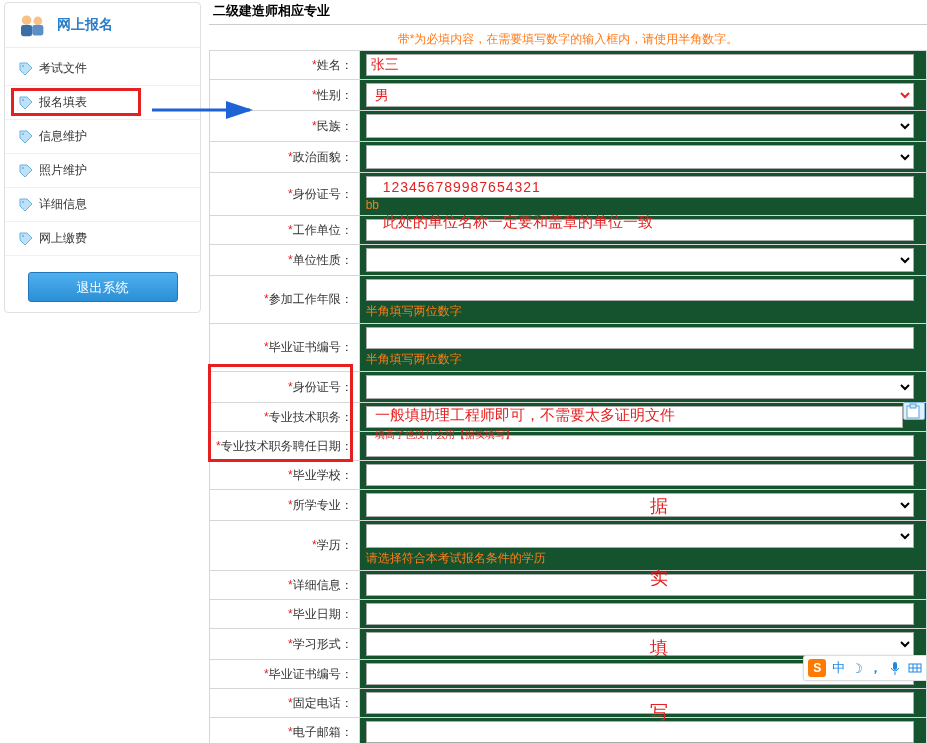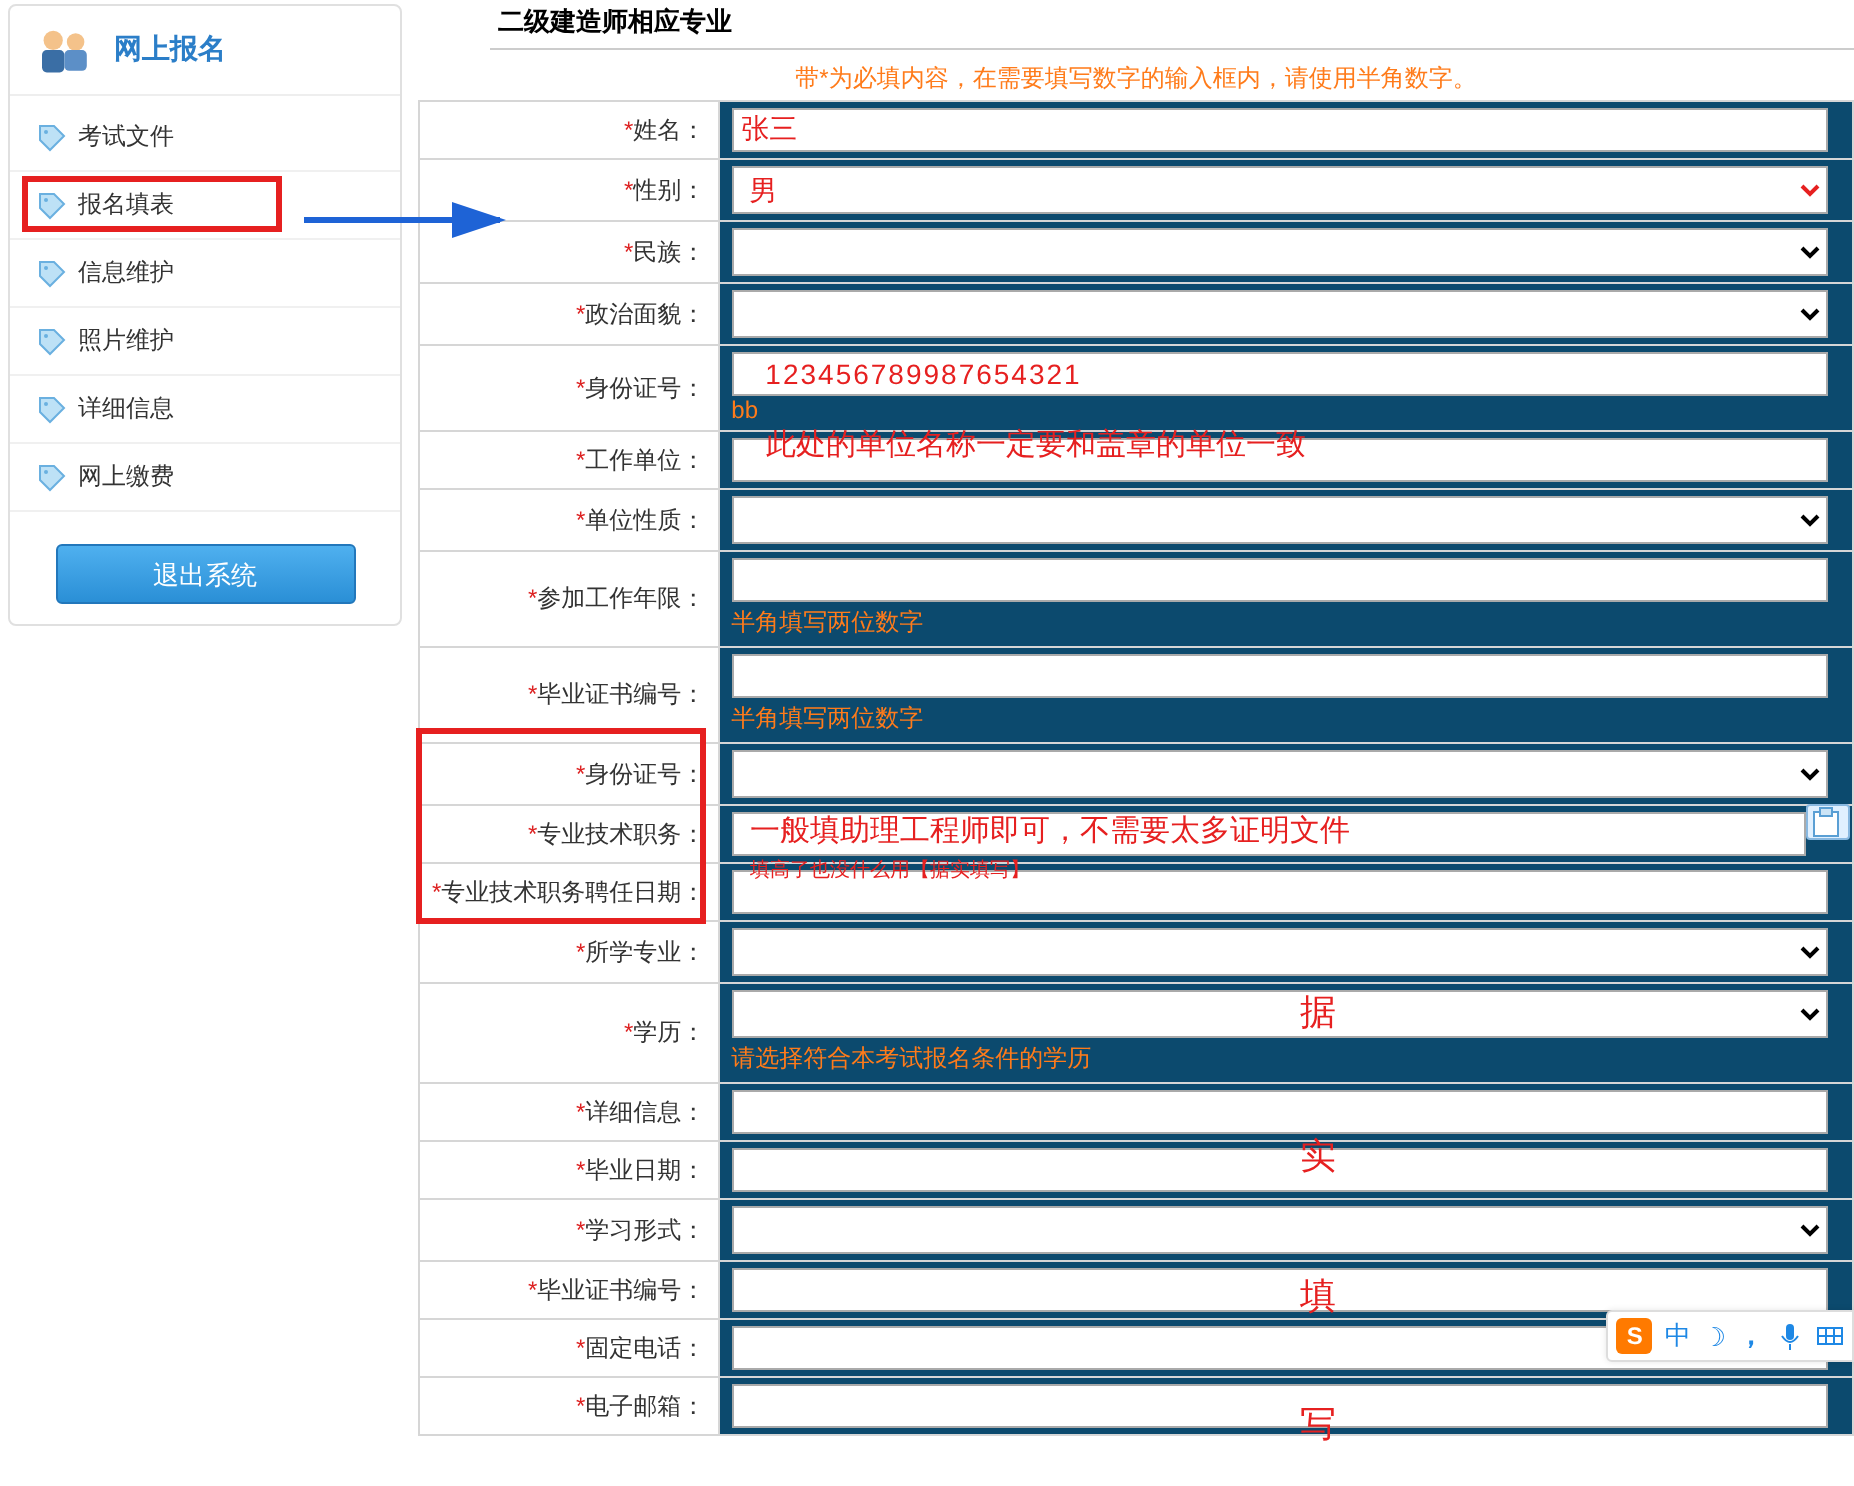--- a/index.html
+++ b/index.html
@@ -15,25 +15,25 @@
     .sidebar-list { list-style: none; padding: 4px 0; }
     .sidebar-list li { padding: 8px 14px; display: flex; align-items: center; cursor: pointer; border-bottom: 1px solid #f0f0f0; }
     .sidebar-list li .tag-icon { width: 14px; height: 14px; margin-right: 6px; }
     .sidebar-list li span.label { color: #333; }
     .sidebar-list li.active { position: relative; }
     .active-box { position: absolute; border: 3px solid #e62020; top: 2px; left: 6px; width: 130px; height: 28px; pointer-events: none; }
     .exit-btn { display: block; margin: 12px auto 0 auto; width: 150px; height: 30px; background: linear-gradient(#4fb0ef,#2a8fd6); color: #fff; text-align: center; line-height: 30px; border-radius: 3px; font-size: 13px; cursor: pointer; border: 1px solid #2277bb; }
     
     
     .main { flex: 1; padding: 0 0 0 4px; position: relative; overflow: hidden; }
-    .form-title-bar { border-bottom: 1px solid #ccc; padding: 2px 0 4px 4px; font-weight: bold; font-size: 13px; margin-left: 36px; }
+    .form-title-bar { border-bottom: 1px solid #ccc; padding: 2px 0 4px 4px; font-weight: bold; font-size: 13px; }
     .form-hint { text-align: center; color: #ff7b1a; padding: 6px 0 2px 0; }
     
     table.form-table { width: 100%; border-collapse: collapse; }
-    table.form-table td { border: 1px solid #d6d6d6; padding: 3px 6px; vertical-align: middle; background: #0c4a6e; }
+    table.form-table td { border: 1px solid #d6d6d6; padding: 3px 6px; vertical-align: middle; background: #14532d; }
     table.form-table td.label-cell { width: 140px; text-align: right; color: #333; background: #fff; height: 27px; white-space: nowrap; }
     table.form-table td.label-cell .req { color: #d22; }
     table.form-table td.field-cell { padding: 3px 6px; }
     table.form-table td.field-cell input[type=text],
     table.form-table td.field-cell select {
       width: 99%; height: 22px; border: 1px solid #aaa; padding: 0 4px; font-size: 12px;
     }
     table.form-table td.field-cell select { height: 24px; background: #fff; }
     .field-note { color: #ff7b1a; font-size: 12px; margin-top: 2px; display: block; }
     .bb-note { color: #ff7b1a; font-size: 12px; display: block; }
@@ -181,20 +181,24 @@
       <tr>
         <td class="label-cell"><span class="req">*</span><span>身份证号：</span></td>
         <td class="field-cell"><select><option></option></select></td>
       </tr>
       <tr>
         <td class="label-cell"><span class="req">*</span><span>专业技术职务：</span></td>
         <td class="field-cell"><input type="text" style="width: 97%;"></td>
       </tr>
       <tr>
         <td class="label-cell" style="line-height:14px"><span class="req">*</span><span>专业技术职务聘任日期：</span></td>
+        <td class="field-cell"><input type="text" style=""></td>
+      </tr>
+      <tr>
+        <td class="label-cell"><span class="req">*</span><span>毕业学校：</span></td>
         <td class="field-cell"><input type="text" style=""></td>
       </tr>
       <tr>
         <td class="label-cell"><span class="req">*</span><span>所学专业：</span></td>
         <td class="field-cell"><select><option></option></select></td>
       </tr>
       <tr>
         <td class="label-cell"><span class="req">*</span><span>学历：</span></td>
         <td class="field-cell">
           <select><option></option></select>

